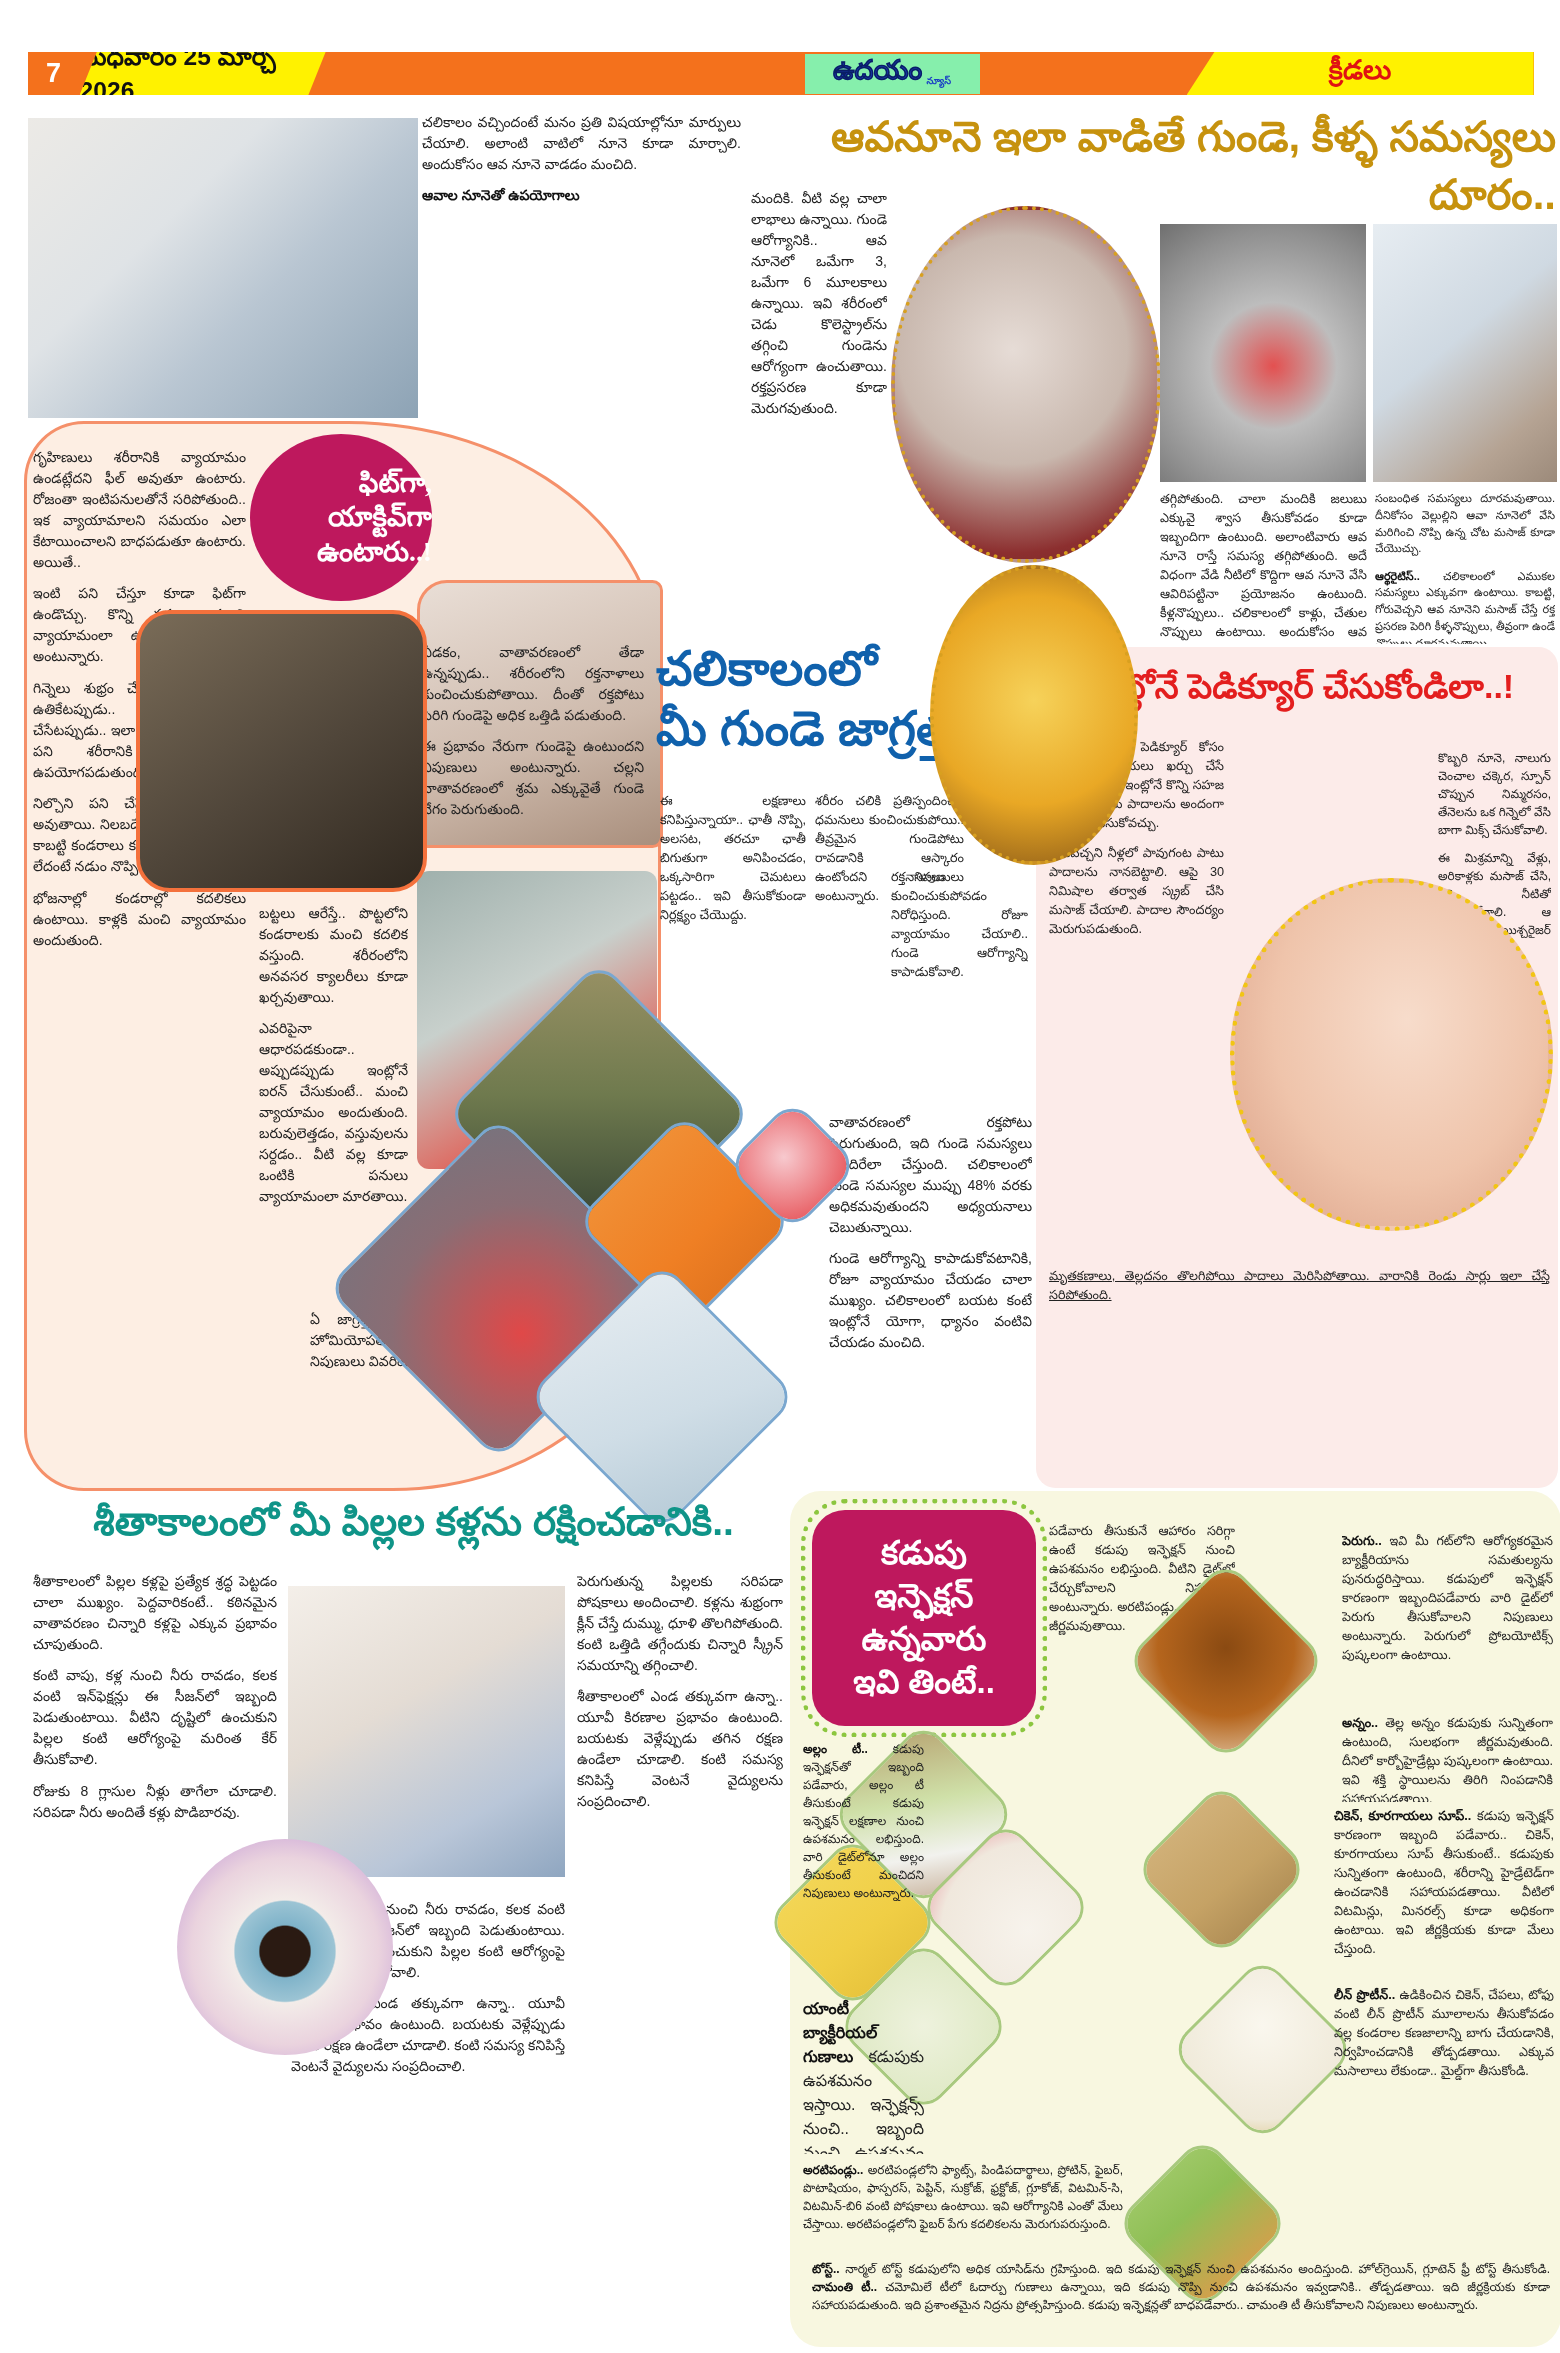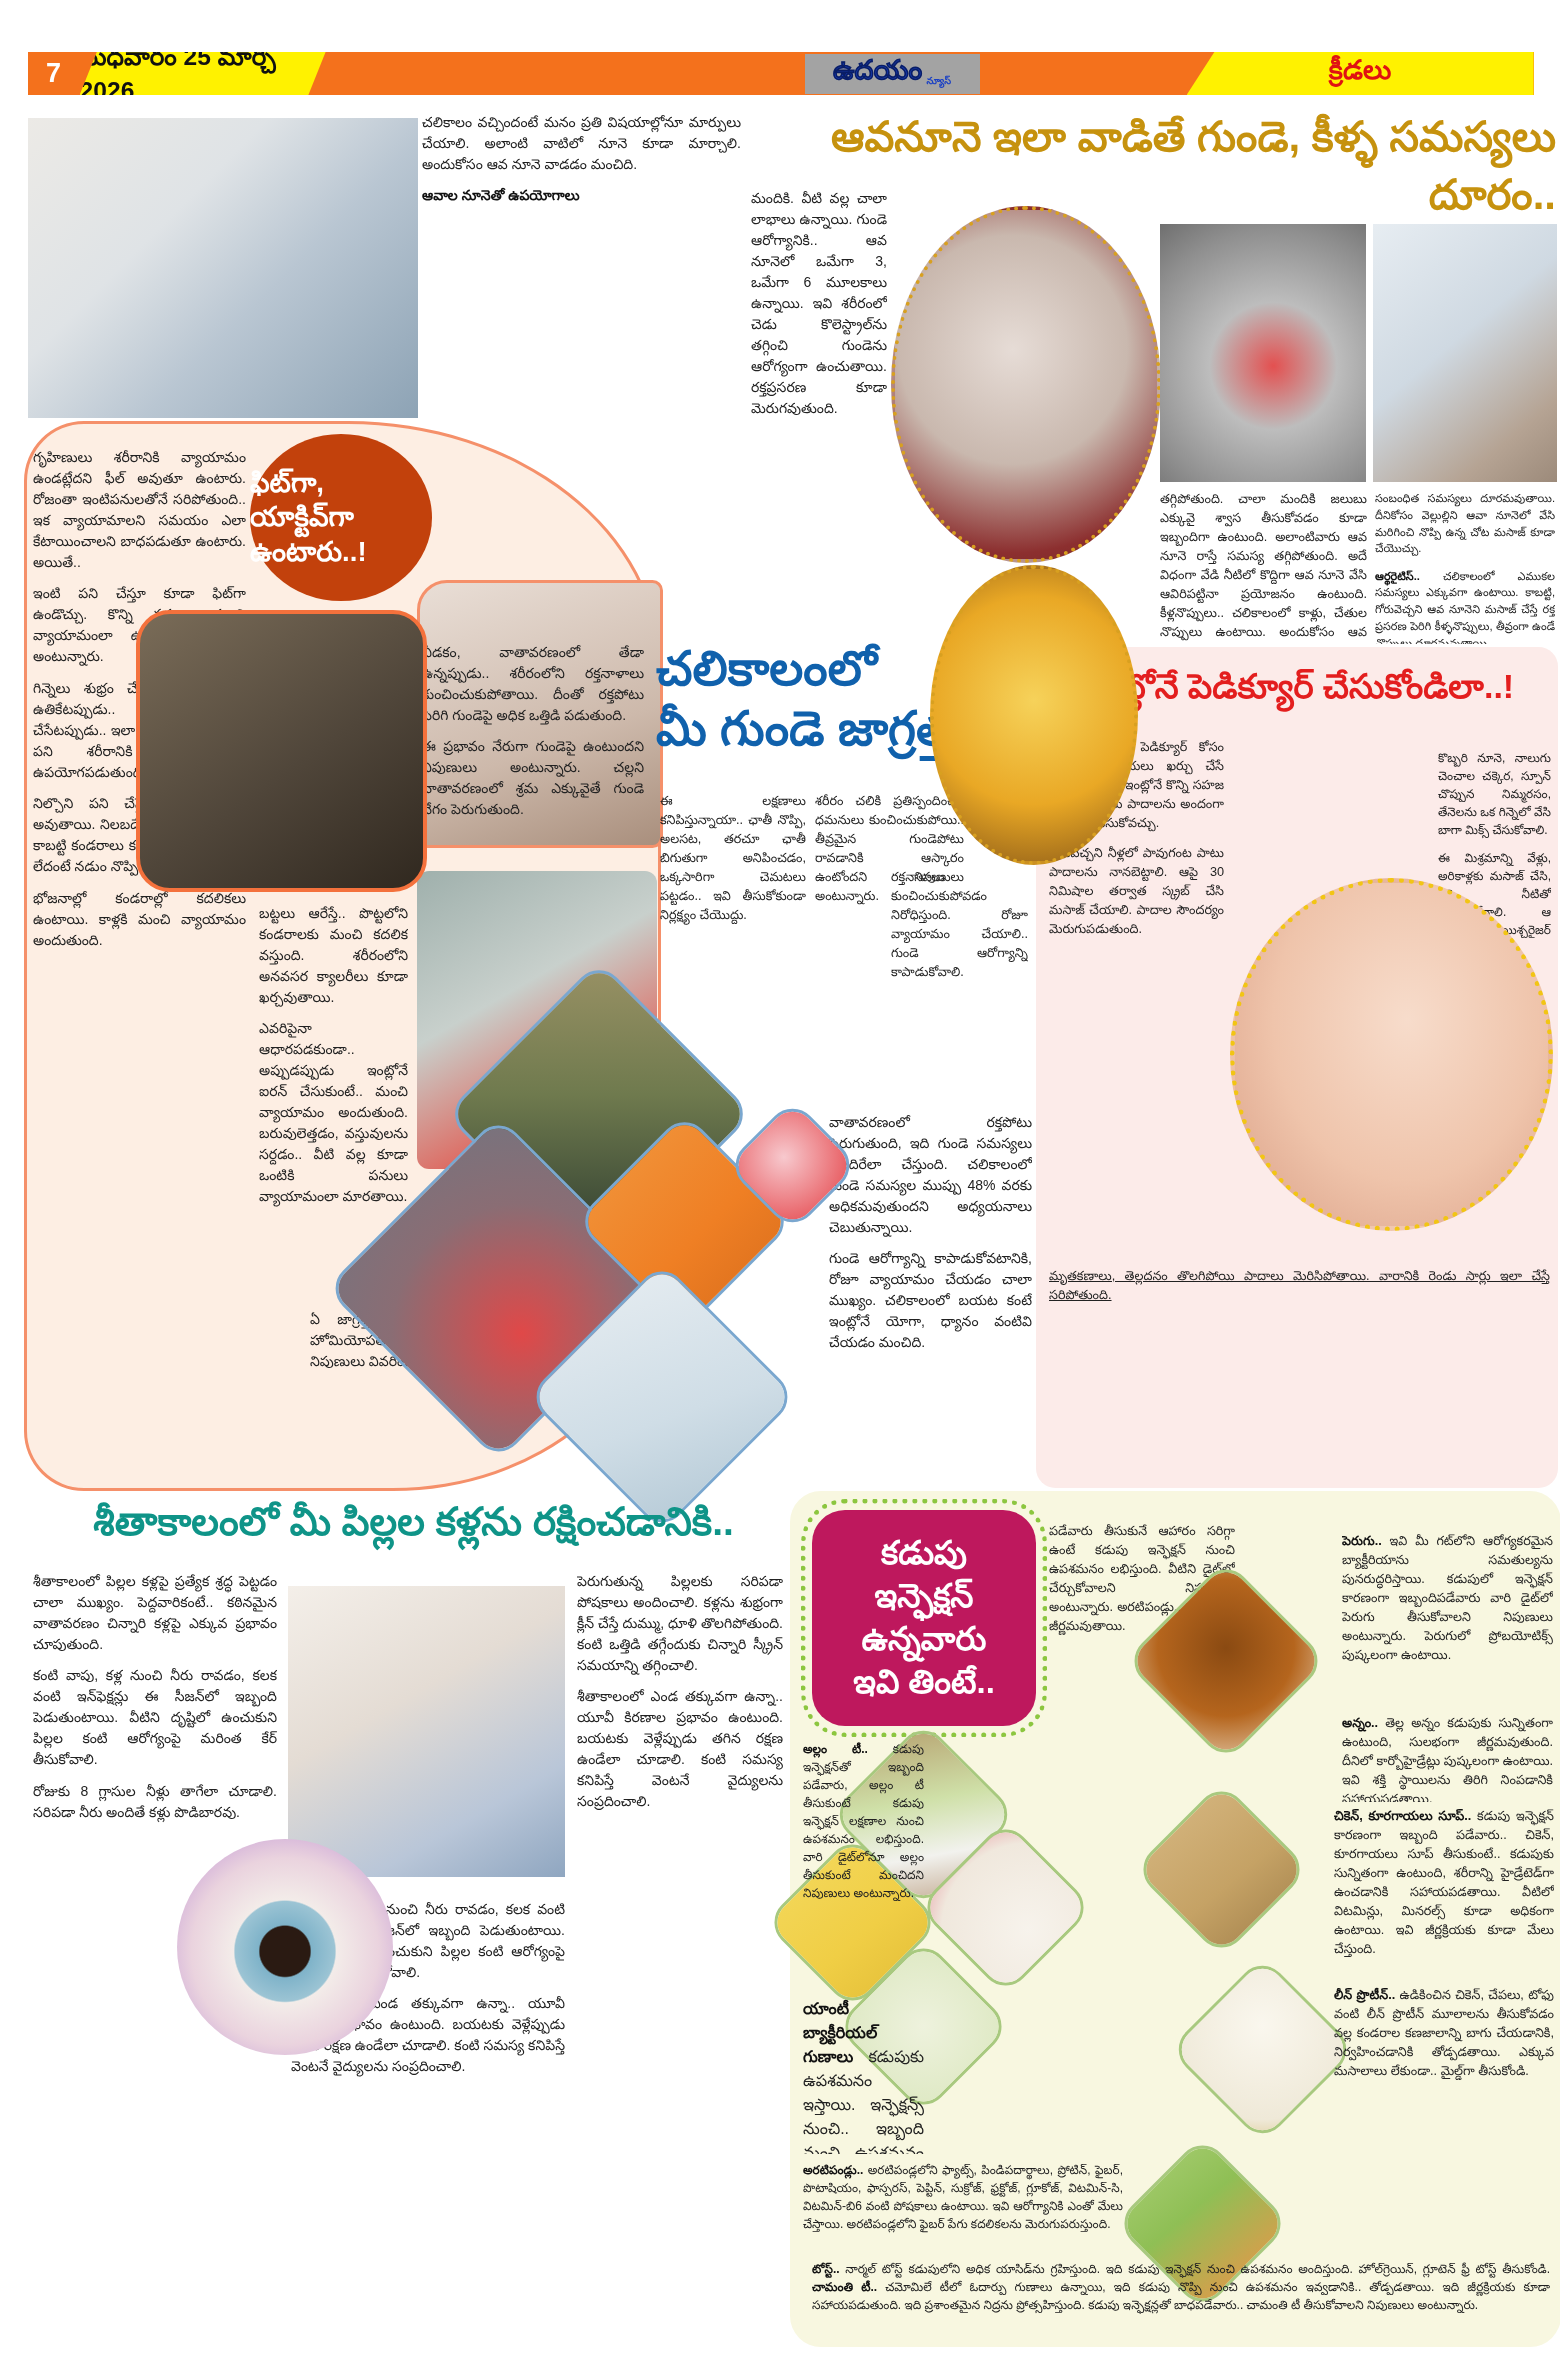--- a/index.html
+++ b/index.html
@@ -9,21 +9,21 @@
   #masthead-bar{position:absolute;left:27.6px;top:52px;width:1506px;height:43px;background:#f4711c;}
   .yellow-band{position:absolute;top:0;height:100%;background:#fff200;}
   .band-date{left:52px;width:246px;clip-path:polygon(7% 0,100% 0,93% 100%,0 100%);
              display:flex;align-items:center;justify-content:center;}
   .band-section{left:1159px;width:347px;clip-path:polygon(8% 0,100% 0,100% 100%,0 100%);
              display:flex;align-items:center;justify-content:center;}
   .page-num{position:absolute;left:0;top:0;width:52px;height:100%;display:flex;align-items:center;
             justify-content:center;color:#fff;font-size:27px;font-weight:bold;}
   .date-text{font-size:24.6px;font-weight:bold;color:#111;}
   .section-text{font-size:27px;font-weight:bold;color:#e01212;}
-  .logo-chip{position:absolute;left:777px;top:1.5px;width:175px;height:40px;background:#a3a3a3;
+  .logo-chip{position:absolute;left:777px;top:1.5px;width:175px;height:40px;background:#86efac;
              display:flex;align-items:center;justify-content:center;gap:4.5px;}
   .logo-main{font-size:27px;font-weight:bold;color:#1a40c4;-webkit-text-stroke:0.7px #0a1e66;}
   .logo-sub{font-size:9.7px;font-weight:bold;color:#1a40c4;align-self:flex-end;margin-bottom:4.5px;}
   
   .col{position:absolute;text-align:justify;font-size:14px;line-height:1.5;overflow:hidden;color:#222;}
   .col p{margin:0 0 10.4px 0;}
   .col b{color:#111;}
   .headline{position:absolute;font-weight:bold;}
   
   .photo{position:absolute;background-size:cover;}
@@ -55,22 +55,22 @@
   .ph-sandwich{background:linear-gradient(170deg,#a87d4f 0%,#cfe0a8 45%,#f2f2ee 65%,#9a6d42 100%);}
   .ph-banana{background:linear-gradient(140deg,#f6df6a 0%,#f0ce45 55%,#d9b12e 100%);}
   .ph-yogurt{background:radial-gradient(circle at 60% 60%,#f7f3ec 0%,#f0e8dd 45%,#e05a72 80%,#c84058 100%);}
   .ph-soup{background:radial-gradient(circle at 50% 50%,#eef2dd 0%,#dde8c2 55%,#c2d4a0 100%);}
   .ph-rice{background:radial-gradient(circle at 50% 40%,#faf7ee 0%,#efe9d8 50%,#c9a84e 80%,#a8862f 100%);}
   .ph-salad{background:linear-gradient(140deg,#bcd98a 0%,#8fbf55 45%,#e09a4a 75%,#c97e33 100%);}
   
   #peach-blob{position:absolute;left:24px;top:421px;width:631px;height:1064px;background:#fdeee3;
               border:3px solid #f5906a;border-radius:60px 313px 268px 60px / 60px 246px 224px 60px;}
   #fit-badge{position:absolute;left:250px;top:434px;width:182px;height:167px;border-radius:50%;
-             background:#c2410c;display:flex;flex-direction:column;align-items:flex-start;justify-content:center;
-             color:#fff;font-weight:bold;font-size:27.6px;line-height:1.25;text-align:center;z-index:4;}
+             background:#be185d;display:flex;flex-direction:column;align-items:flex-end;justify-content:center;
+             color:#fff;font-weight:bold;font-size:27.6px;line-height:1.25;text-align:center;z-index:4;font-family:Liberation Serif, serif;}
   #pedicure-panel{position:absolute;left:1036px;top:647px;width:522px;height:841px;background:#fcebe9;border-radius:19.4px;}
   #food-panel{position:absolute;left:790px;top:1491px;width:771px;height:856px;background:#f8f7e0;border-radius:31px;}
   #stomach-badge{position:absolute;left:812px;top:1510px;width:224px;height:216px;background:#be185d;
                  border-radius:33px;outline:5.2px dotted #8cc63f;outline-offset:6.7px;
                  display:flex;flex-direction:column;align-items:center;justify-content:center;
                  color:#fff;font-weight:bold;font-size:33px;line-height:1.3;text-align:center;}
   .h-gold{color:#c6920e;font-size:42px;}
   .h-blue{color:#1061ac;font-size:48px;line-height:1.25;}
   .h-red{color:#e31e1e;font-size:34px;}
   .h-teal{color:#0f9488;font-size:39px;}

